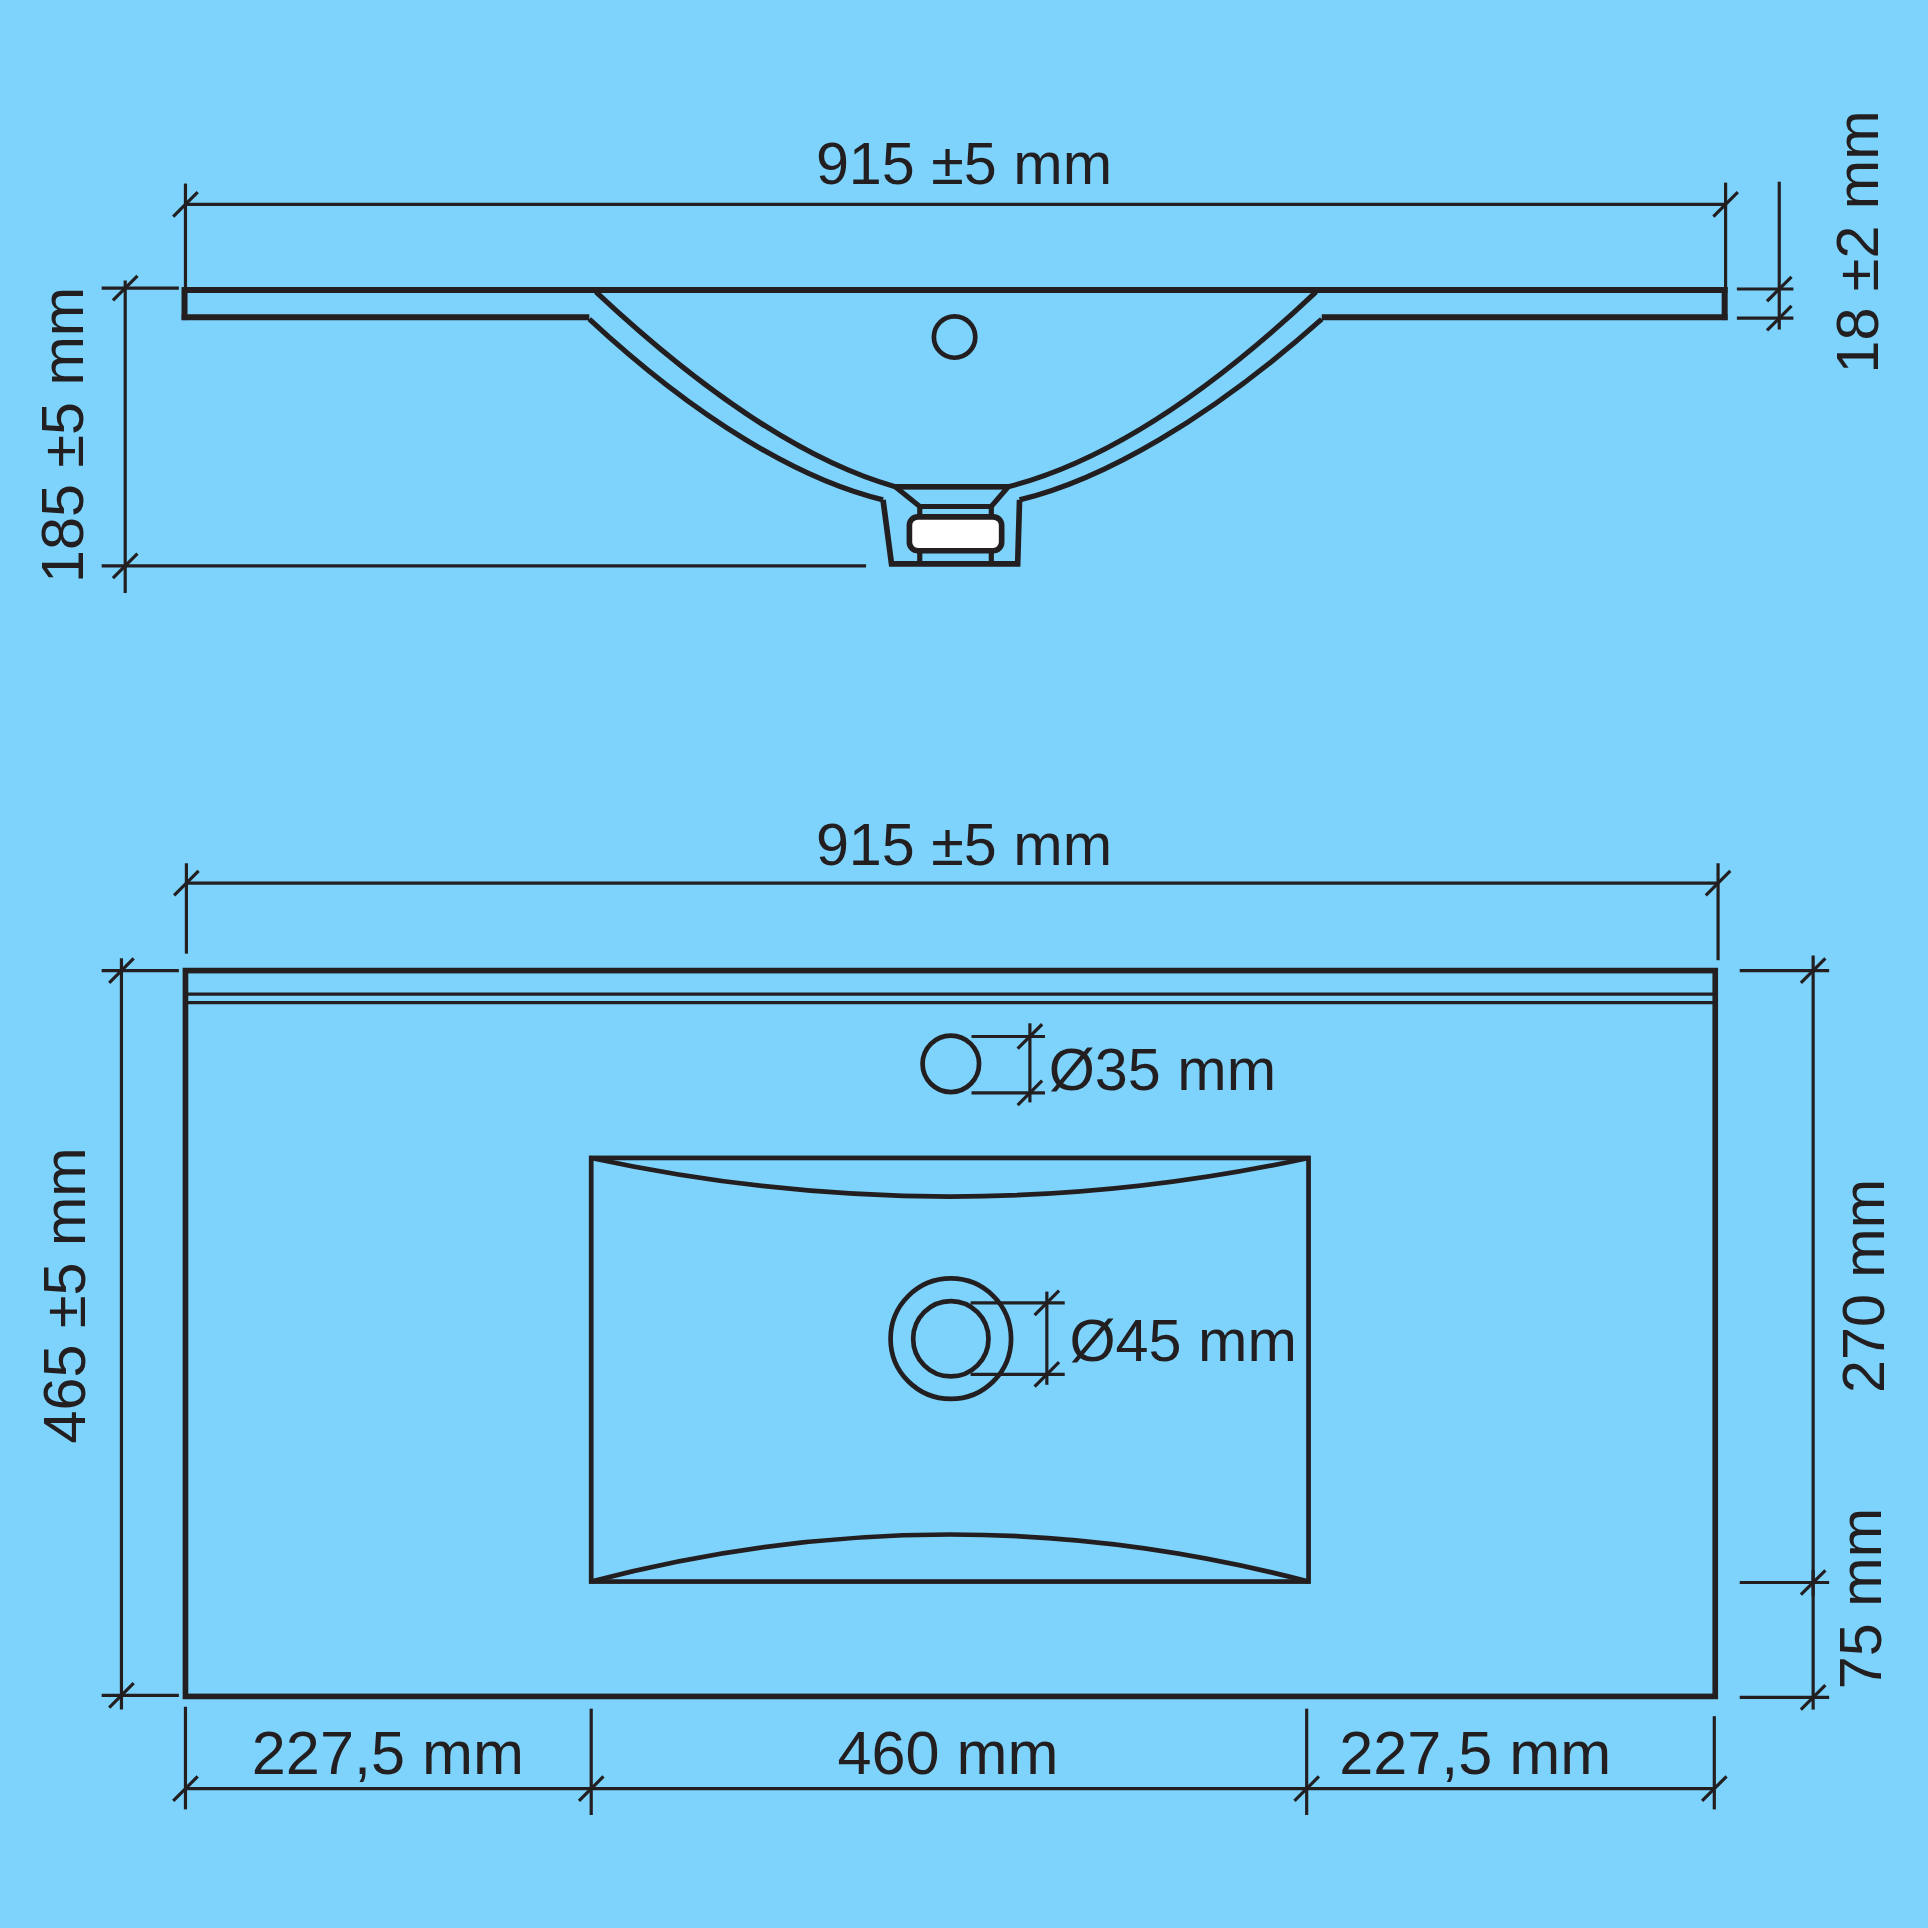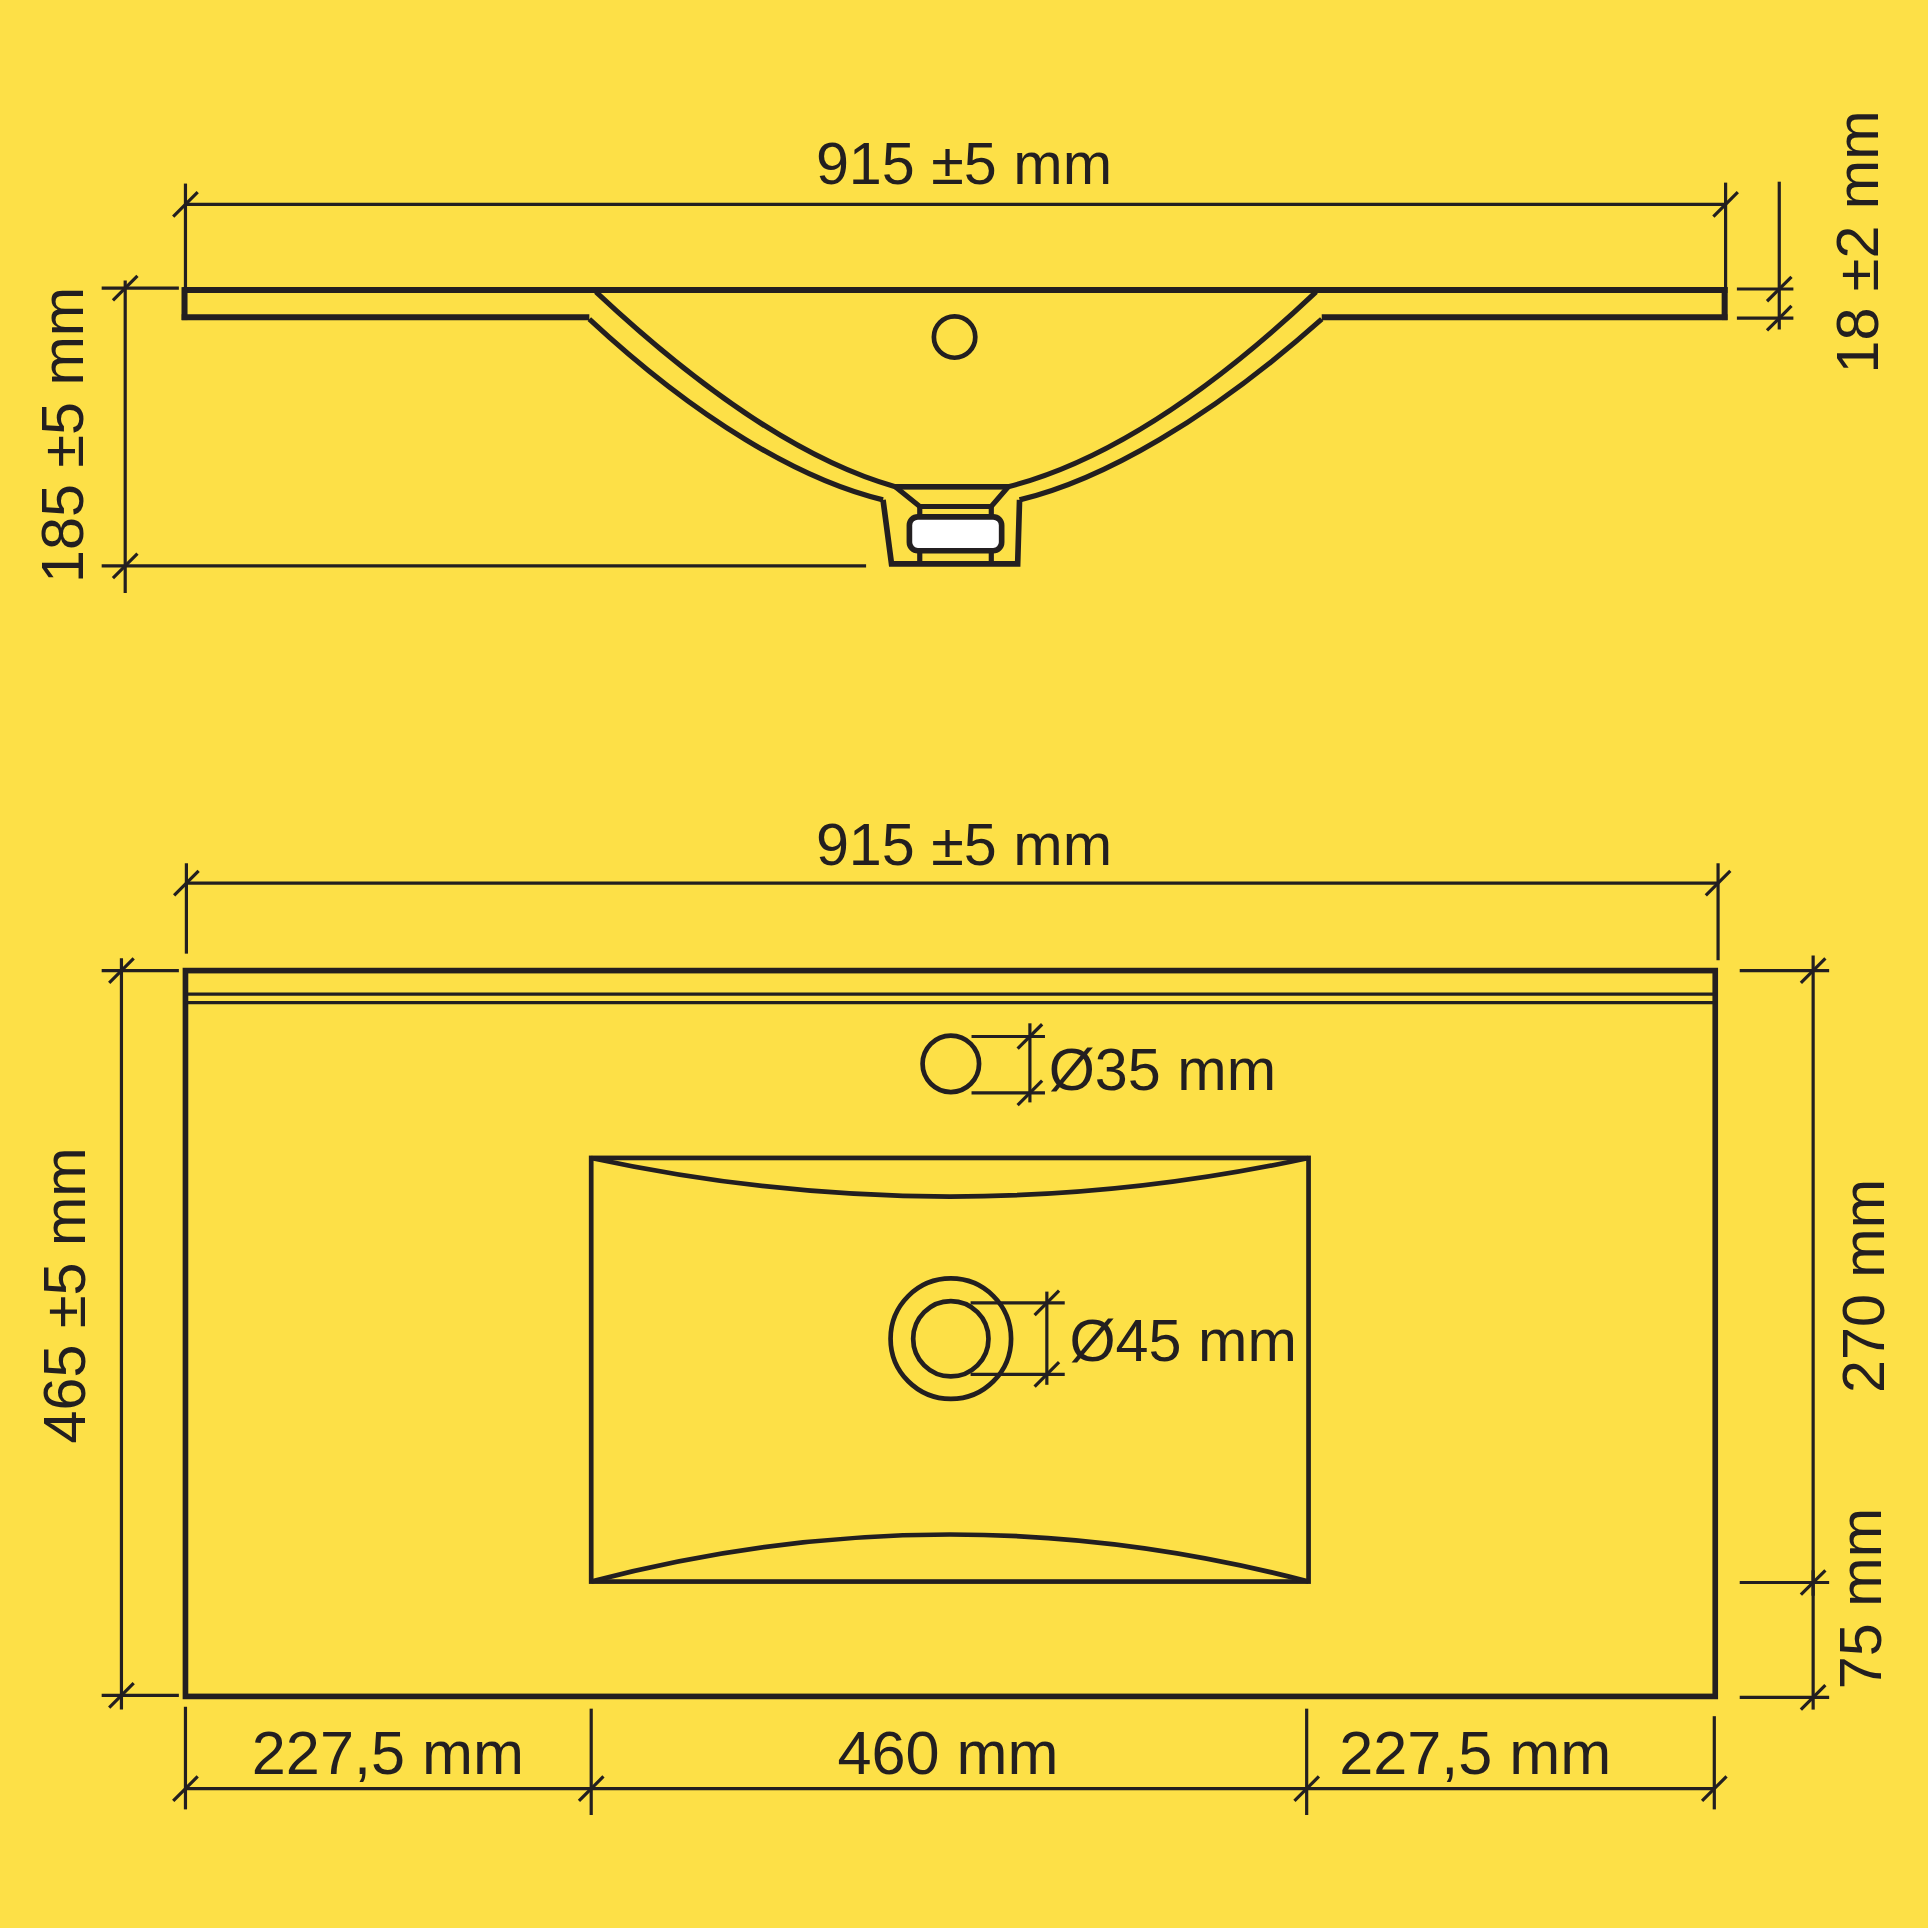--- a/index.html
+++ b/index.html
@@ -1,16 +1,16 @@
 <!DOCTYPE html>
 <html style="font-size:15px"><head>
 <meta charset="utf-8">
 <style>
   html,body{margin:0;padding:0;background:#ffffff;}
-  .page{width:1928px;height:1928px;position:relative;background:#fde047;}
+  .page{width:1928px;height:1928px;position:relative;background:#7dd3fc;}
   svg{display:block;}
   text{font-family:"Liberation Sans",sans-serif;fill:#231f20;}
 </style>
 </head>
 <body>
 <div class="page">
 <svg width="1928" height="1928" viewBox="0 0 2048 2048" fill="none" stroke-linecap="butt">
 
 <g stroke="#231f20" stroke-width="3.4">
   <line x1="197" y1="217" x2="1833" y2="217"></line>

